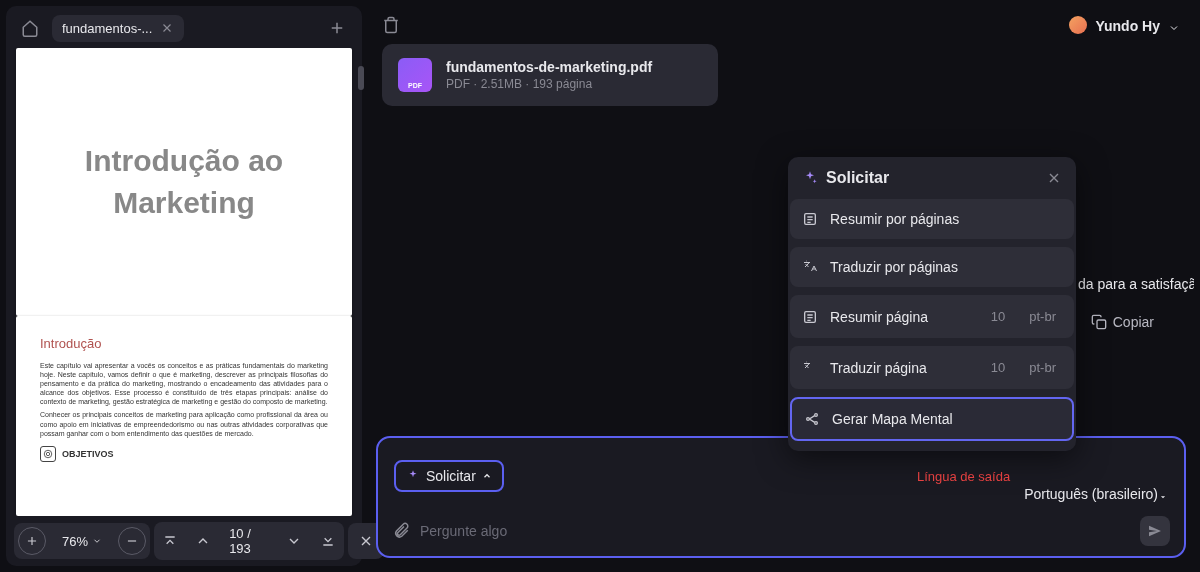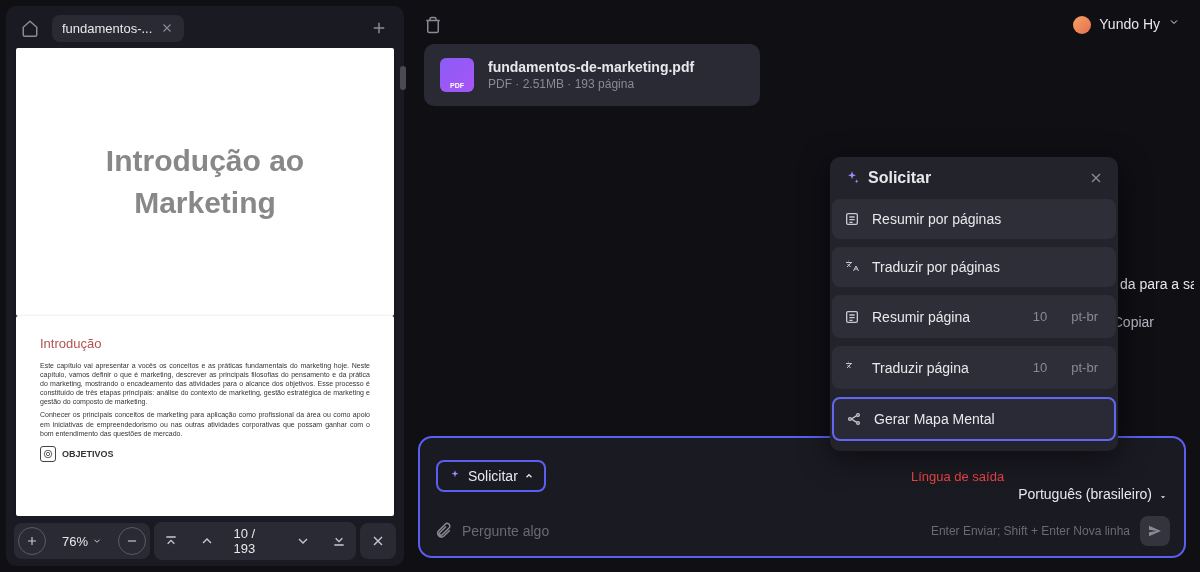--- a/index.html
+++ b/index.html
@@ -7,21 +7,21 @@
   width: 1200px; height: 572px;
   background: #0f0f14;
   font-family: -apple-system, BlinkMacSystemFont, 'Segoe UI', sans-serif;
   color: #e8e8ec;
   overflow: hidden;
   display: flex;
 }
 
 
 .left-panel {
-  width: 398px;
+  width: 356px;
   background: #1a1a22;
   border-radius: 10px;
   margin: 6px 0 6px 6px;
   display: flex;
   flex-direction: column;
   position: relative;
 }
 .tab-bar {
   display: flex;
   align-items: center;
@@ -179,23 +179,24 @@
   align-items: center;
   padding: 10px 14px;
 }
 .trash-btn {
   color: #8a8a94;
   cursor: pointer;
 }
 .user-btn {
   margin-left: auto;
   display: flex;
-  align-items: flex-start;
+  align-items: flex-end;
   gap: 8px;
   cursor: pointer;
+  font-weight: bold;
 }
 .avatar {
   width: 18px; height: 18px;
   border-radius: 50%;
   background: linear-gradient(135deg, #f4a261, #e76f51);
 }
 .user-name { font-size: 14px; }
 
 .chat-area {
   flex: 1;
@@ -324,21 +325,20 @@
 .lang-row {
   margin-left: auto;
   display: flex;
   align-items: center;
   gap: 14px;
 }
 .lang-label { font-size: 13px; color: #ef4444; }
 .lang-select {
   display: flex;
   align-items: flex-end;
-  gap: 6px;
   font-size: 14px;
   cursor: pointer;
   margin-top: 36px;
 }
 .input-row {
   display: flex;
   align-items: center;
   gap: 10px;
   padding: 4px 4px 0;
 }
@@ -597,21 +597,20 @@
         </div>
       </div>
     </div>
     <div class="input-row">
       <div class="attach-btn">
         <svg width="18" height="18" viewBox="0 0 24 24" fill="none" stroke="currentColor" stroke-width="2">
             <path d="M21 11l-8 8a5 5 0 0 1-7-7l9-9a3.5 3.5 0 0 1 5 5l-9 9a2 2 0 0 1-3-3l8-8"></path>
           </svg>
       </div>
       <input class="text-input" placeholder="Pergunte algo" style="">
-      <span class="hint">Enter Enviar; Shift + Enter Nova linha</span>
       <div class="send-btn">
         <svg width="16" height="16" viewBox="0 0 24 24" fill="currentColor">
             <path d="M3 20l18-8L3 4v6l12 2-12 2z"></path>
           </svg>
       </div>
     </div>
   </div>
 </div>
 
 </body></html>

